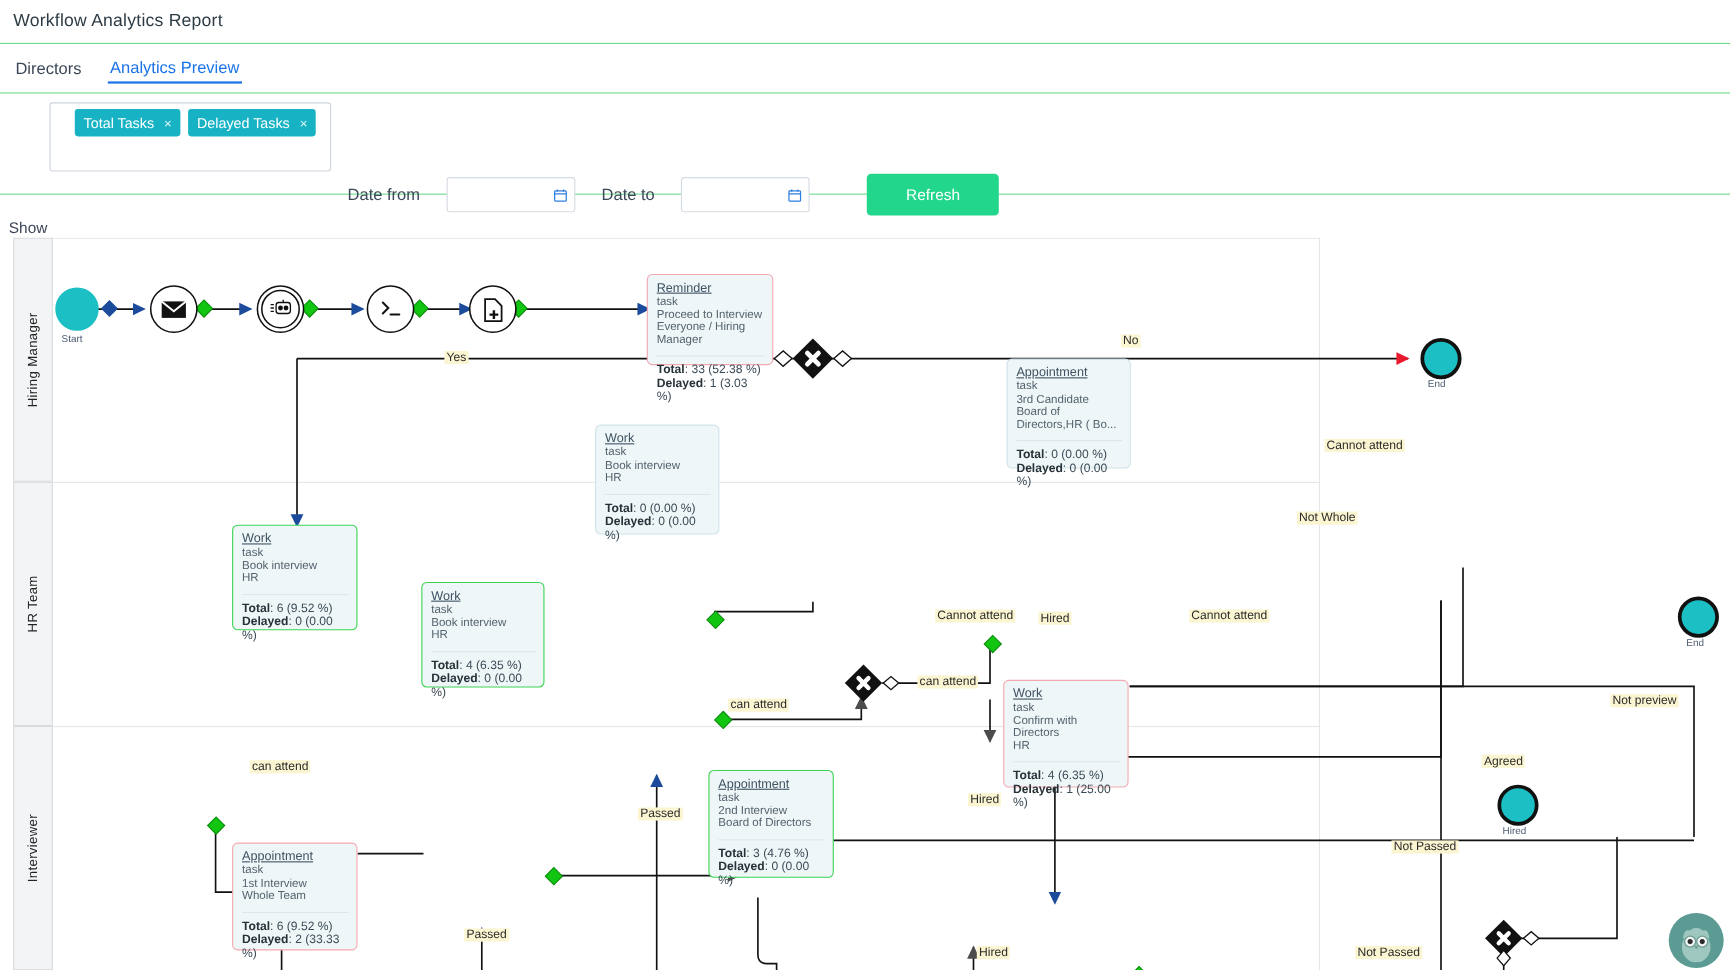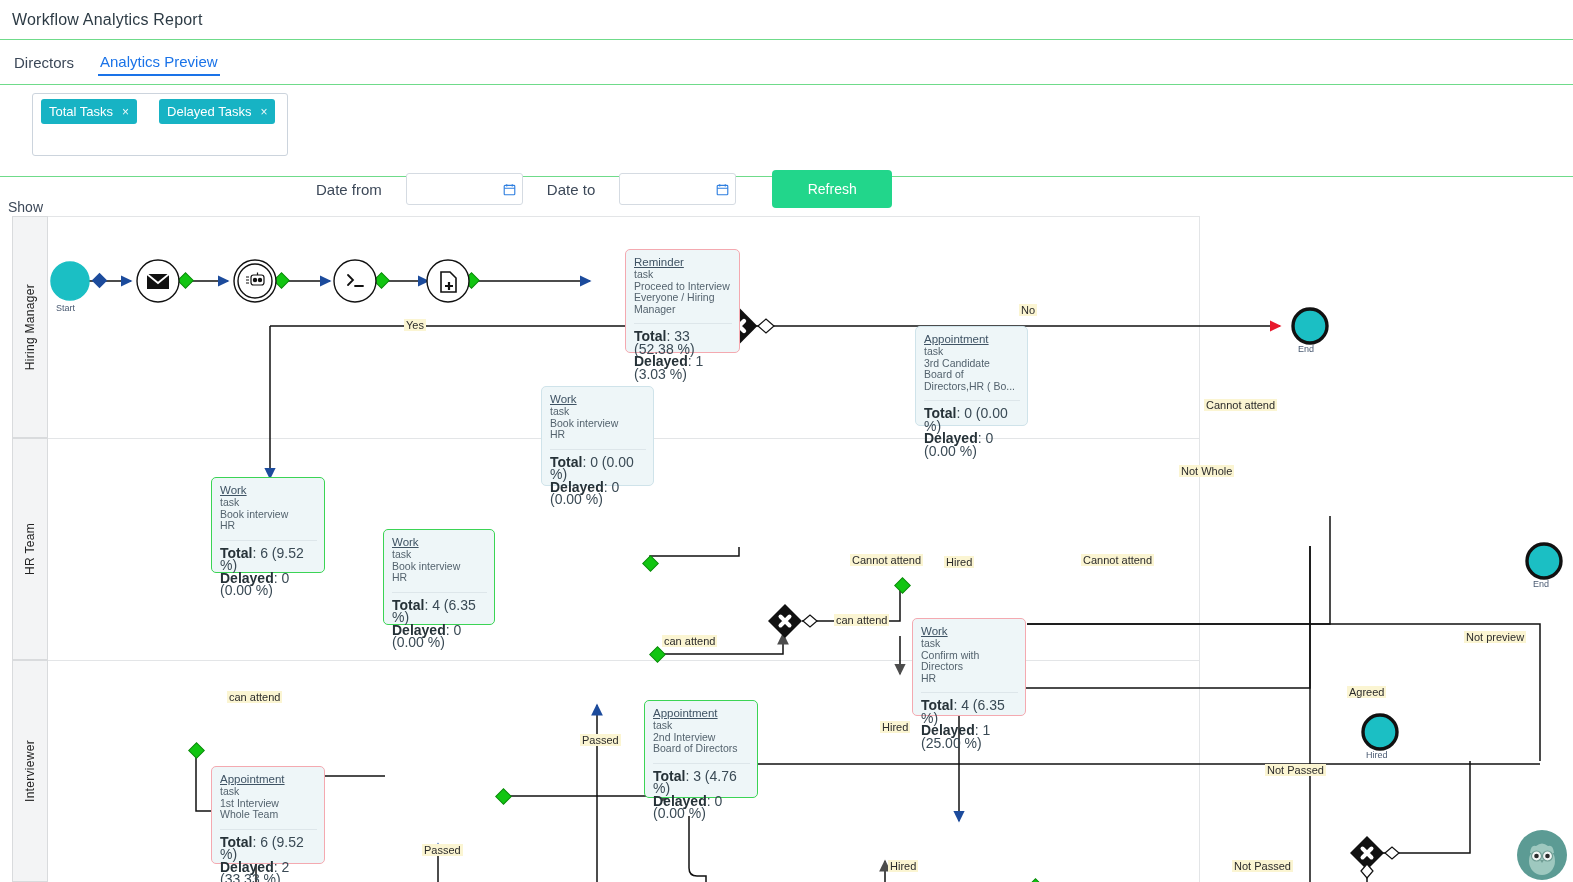--- a/index.html
+++ b/index.html
@@ -28,44 +28,44 @@
 
   
   .filterbar{
     height:92px; display:flex; align-items:flex-start;
     padding:8px 0 0 0; position:relative;
     border-bottom:1px solid #6fdb8a;
   }
   .show-label{ font-size:14px; color:#3c4858; position:absolute; left:8px; top:122px;
                transform:translateY(-50%);}
   .tags-box{
-    position:absolute; left:32px; top:8px;
+    position:absolute; left:45px; top:8px;
     width:256px; height:63px;
     border:1px solid #ccd4dd; border-radius:3px; background:#fff;
-    padding:5px 8px; display:flex; gap:22px; align-items:flex-start;
+    padding:5px 22px; display:flex; gap:7px; align-items:flex-start;
   }
   .tag{
     background:#17b3c4; color:#fff; border-radius:3px;
     font-size:13px; padding:5px 8px; display:flex; align-items:center; gap:9px;
     white-space:nowrap; cursor:pointer;
   }
   .tag .x{ font-size:12px; opacity:.92; }
   .date-label{ font-size:15px; color:#3c4858; }
   .date-field{
     width:117px; height:32px; border:1px solid #d5dbe2; border-radius:3px;
     background:#fff; display:flex; align-items:center; justify-content:flex-end;
     padding-right:6px; cursor:text;
   }
   .cal-ic{ width:13px;height:13px; position:relative; }
   .cal-ic svg{ display:block; }
   .refresh-btn{
     background:#22d68b; color:#fff; border:none; border-radius:4px;
     width:120px; height:38px; font-size:14px; font-family:inherit; cursor:pointer;
   }
-  .filt-row{ position:absolute; left:316px; top:104px; transform:translateY(-50%);
+  .filt-row{ position:absolute; left:316px; top:92px; transform:translateY(-50%);
              display:flex; align-items:center; gap:24px; }
   .sub-title{ position:absolute; left:12px; top:182px; font-size:15px; color:#3c4858; }
 
   
   .canvas-wrap{
     position:absolute; left:0; top:216px; width:1573px; height:666px;
     background:#fff; overflow:hidden;
   }
   .lane-head{
     position:absolute; left:12px; width:36px;
@@ -87,21 +87,21 @@
     position:absolute; border-radius:5px; background:#eef6f8;
     font-size:10.5px; color:#3a4a55; padding:6px 7px 5px 8px;
   }
   .node.green{ border:1.6px solid #3bd455; }
   .node.red{ border:1.6px solid #f4a9b0; }
   .node.blue{ border:1.2px solid #cfe3ea; }
   .node .ttl{ text-decoration:underline; font-size:11.5px; color:#3f5364; display:block;
               margin-bottom:1px;}
   .node .ln{ display:block; line-height:11.6px; color:#54636e; }
   .node hr{ border:none; border-top:1px solid #dde6ea; margin:8px 0 6px 0; }
-  .node .stat{ display:block; line-height:12.5px; font-size:14px; color:#3a4a55; }
+  .node .stat{ display:block; line-height:12.5px; font-size:11px; color:#3a4a55; }
   .node .stat b{ color:#263238; }
 
   .elabel{
     position:absolute; background:#fbf5d2; color:#2b2b2b;
     font-size:11px; padding:0 2px; white-space:nowrap;
   }
   .nlabel{ position:absolute; font-size:9px; color:#4a5a72; white-space:nowrap; }
 
   .chat-widget{
     position:absolute; right:6px; bottom:2px; width:50px; height:50px;
@@ -147,21 +147,21 @@
     </div>
     <span class="date-label">Date to</span>
     <div class="date-field">
       <span class="cal-ic">
         <svg width="13" height="13" viewBox="0 0 16 16" fill="none" stroke="#2f7fe0" stroke-width="1.4">
           <rect x="1.5" y="3" width="13" height="11.5" rx="1"></rect>
           <path d="M1.5 6.4h13M4.6 1.6v2.6M11.4 1.6v2.6"></path>
         </svg>
       </span>
     </div>
-    <button class="refresh-btn" style="margin-left:12px">Refresh</button>
+    <button class="refresh-btn" style="margin-left:28px">Refresh</button>
   </div>
 
   <div class="sub-title">Analytics preview</div>
 </div>
 
 <div class="canvas-wrap">
 
   <div class="lane-head" style="top:0px;height:222px">
     <span>Hiring Manager</span>
   </div>
@@ -365,21 +365,21 @@
         <path d="M449,66 v8 M445,70 h8" stroke-width="2.2"></path>
       </g>
     </g>
   </svg>
 
   <div class="nlabel" style="left:56px;top:87px">Start</div>
   <div class="nlabel" style="left:1298px;top:128px">End</div>
   <div class="nlabel" style="left:1533px;top:363px">End</div>
   <div class="nlabel" style="left:1366px;top:534px">Hired</div>
 
-  <div class="node red" style="left:625px;top:33px;width:115px;height:104px">
+  <div class="node red" style="left:588px;top:33px;width:115px;height:83px">
     <span class="ttl">Reminder</span>
     <span class="ln">task</span>
     <span class="ln">Proceed to Interview</span>
     <span class="ln">Everyone / Hiring Manager</span>
     <hr>
     <span class="stat"><b>Total</b>: <span>33 (52.38 %)</span></span>
     <span class="stat"><b>Delayed</b>: <span>1 (3.03 %)</span></span>
   </div>
 
   <div class="node green" style="left:211px;top:261px;width:114px;height:96px">

